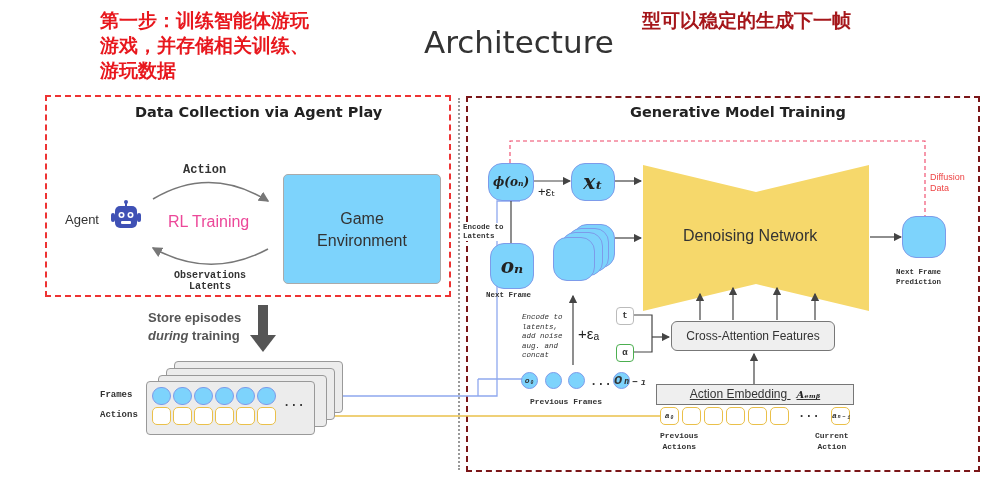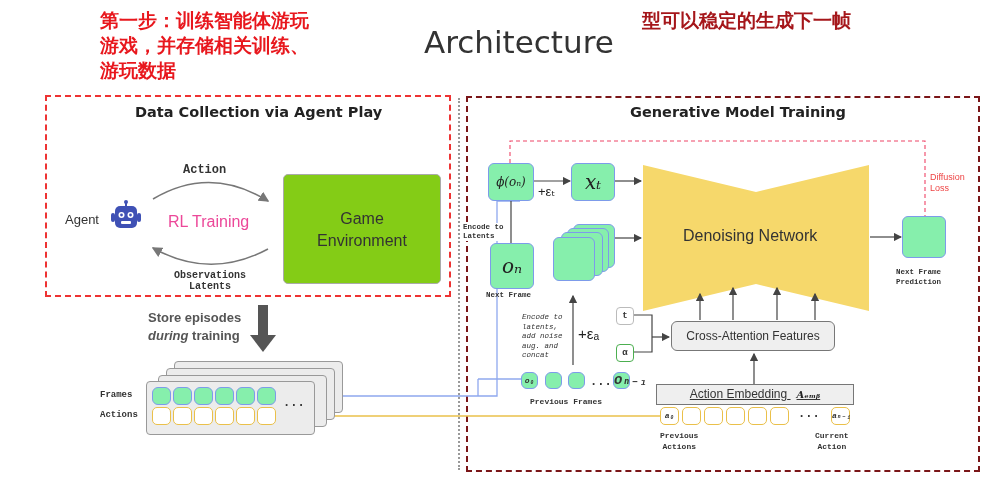--- a/index.html
+++ b/index.html
@@ -6,22 +6,22 @@
   body{width:997px;height:480px;position:relative;overflow:hidden;font-family:"Liberation Sans","DejaVu Sans",sans-serif;}
   .abs{position:absolute;}
   .cn-red{color:#e8171d;font-weight:bold;font-size:19px;line-height:25px;font-family:"DejaVu Sans",sans-serif;}
   .cn-dark{color:#a5161a;font-weight:bold;font-size:19px;line-height:25px;font-family:"DejaVu Sans",sans-serif;}
   .title{font-size:31px;color:#333;font-family:"DejaVu Sans",sans-serif;}
   .sec-title{font-weight:bold;font-size:14.5px;color:#222;font-family:"DejaVu Sans",sans-serif;}
   .mono{font-family:"Liberation Mono","DejaVu Sans Mono",monospace;font-weight:bold;color:#333;}
   .box-red{border:2px dashed #e33;}
   .box-dark{border:2px dashed #7a1518;}
   .vsep{border-left:2px dotted #999;}
-  .game{background:#84cc16;border:1.5px solid #aaa;border-radius:5px;text-align:center;color:#333;font-size:16px;line-height:22px;}
-  .bframe{border:1.6px solid #7d9bea;border-radius:6px;background:#86efac;}
+  .game{background:#7dd3fc;border:1.5px solid #aaa;border-radius:5px;text-align:center;color:#333;font-size:16px;line-height:22px;}
+  .bframe{border:1.6px solid #7d9bea;border-radius:14px;background:#7dd3fc;font-weight:bold;}
   .yframe{border:1.6px solid #eac04a;border-radius:5px;background:#fff;}
   .gframe{border:1.6px solid #4caf50;border-radius:4px;background:#fff;}
   .greyframe{border:1.6px solid #bbb;border-radius:4px;background:#fff;}
   .card{background:#ececec;border:1.5px solid #999;border-radius:4px;}
   .pill{background:#efefef;border:1.5px solid #777;border-radius:6px;text-align:center;color:#333;}
   .math{font-family:"DejaVu Serif","Liberation Serif",serif;font-style:italic;color:#222;}
 </style>
 </head>
 <body>
 
@@ -160,21 +160,21 @@
 <div class="abs mono" style="left:486px;top:291px;font-size:7.5px;">Next Frame</div>
 
 <div class="abs bframe" style="left:573px;top:224px;width:40px;height:42px;"></div>
 <div class="abs bframe" style="left:567px;top:228px;width:40px;height:42px;"></div>
 <div class="abs bframe" style="left:561px;top:232px;width:40px;height:42px;"></div>
 <div class="abs bframe" style="left:553px;top:237px;width:40px;height:42px;"></div>
 
 <div class="abs" style="left:683px;top:227px;font-size:16px;color:#333;">Denoising Network</div>
 <div class="abs" style="left:930px;top:172px;font-size:9px;color:#e44;line-height:11px;">
   <div>Diffusion</div>
-  <div>Loss</div>
+  <div>Data</div>
 </div>
 <div class="abs bframe" style="left:902px;top:216px;width:42px;height:40px;"></div>
 <div class="abs mono" style="left:896px;top:267px;font-size:7.5px;line-height:10px;text-align:center;">
   <div>Next Frame</div>
   <div>Prediction</div>
 </div>
 
 <div class="abs mono" style="left:522px;top:313px;font-size:7.5px;line-height:9.5px;font-style:italic;font-weight:normal;">
   <div>Encode to</div>
   <div>latents,</div>

